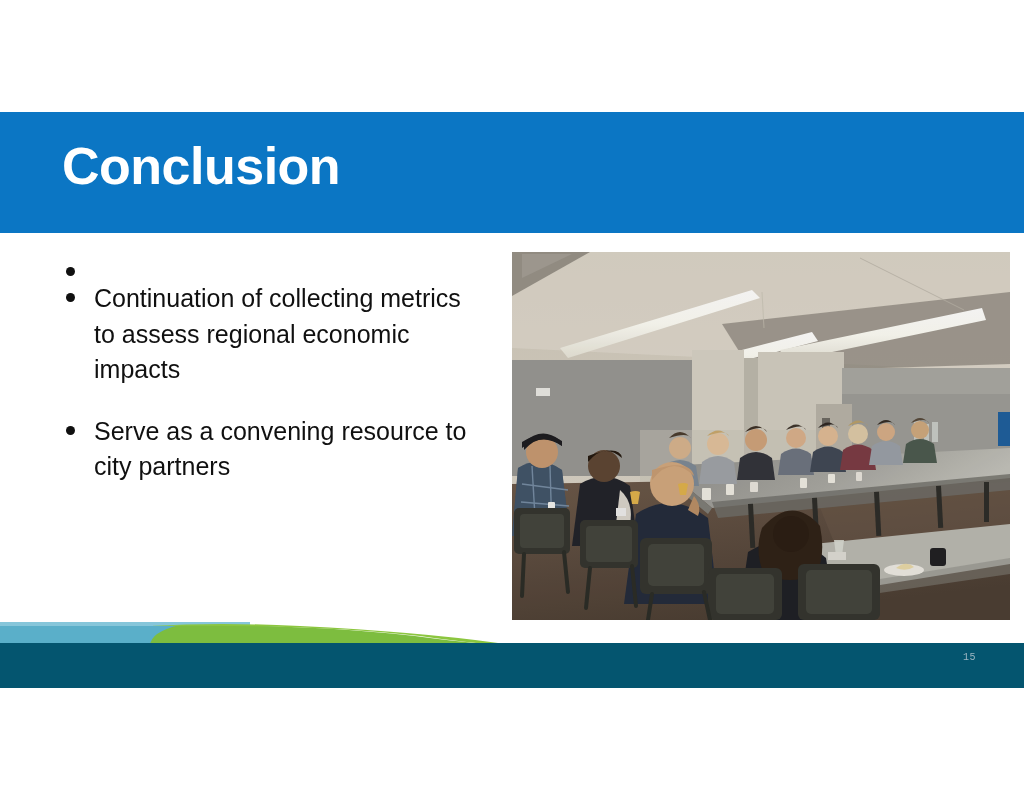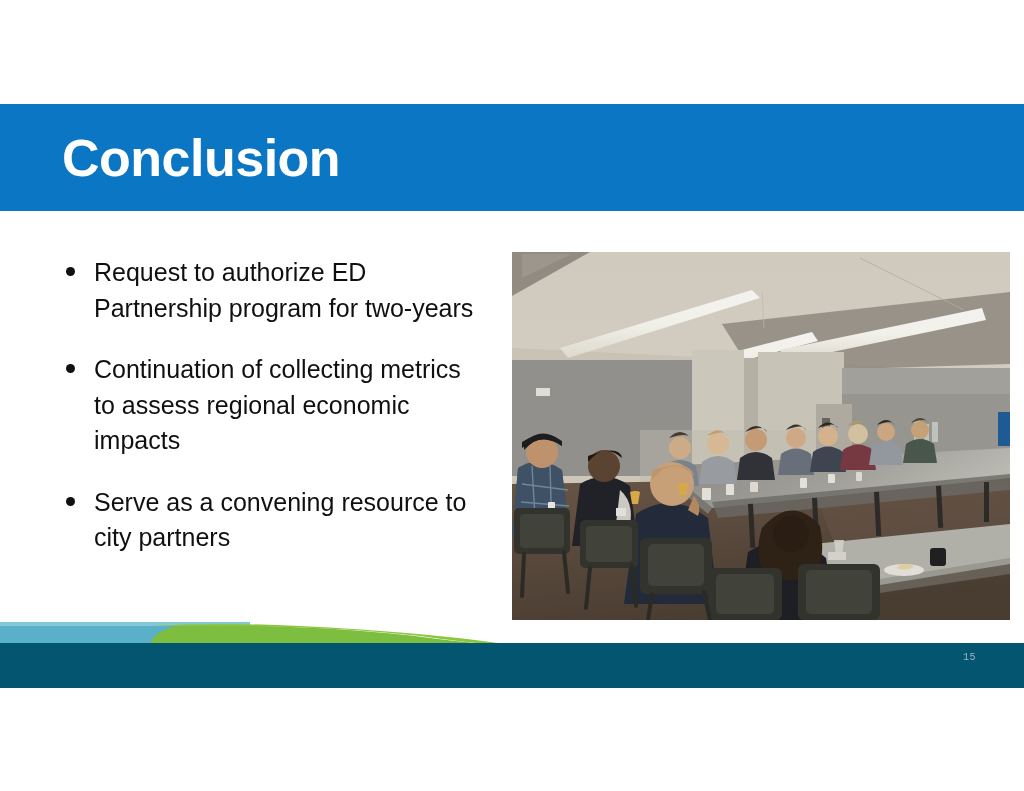--- a/index.html
+++ b/index.html
@@ -21,23 +21,23 @@
     top: 0;
     width: 1024px;
     height: 791px;
     background: #ffffff;
   }
 
   
   .title-band {
     position: absolute;
     left: 0;
-    top: 104px;
-    width: 1024px;
-    height: 107px;
+    top: 112px;
+    width: 1024px;
+    height: 121px;
     background: #0b76c4;
   }
   .title-band .title-text {
     position: absolute;
     left: 62px;
     top: 26px;
     font-size: 52px;
     font-weight: bold;
     color: #ffffff;
     letter-spacing: -0.5px;
@@ -120,21 +120,20 @@
 
 <div class="slide">
 
   <div class="title-band">
     <div class="title-text">Conclusion</div>
   </div>
 
   <div class="bullets">
     <div class="bullet-item">
       <span class="bullet-dot"></span>
-      <span>Request to authorize ED Partnership program for two-years</span>
     </div>
     <div class="bullet-item">
       <span class="bullet-dot"></span>
       <span>Continuation of collecting metrics to assess regional economic impacts</span>
     </div>
     <div class="bullet-item">
       <span class="bullet-dot"></span>
       <span>Serve as a convening resource to city partners</span>
     </div>
   </div>

